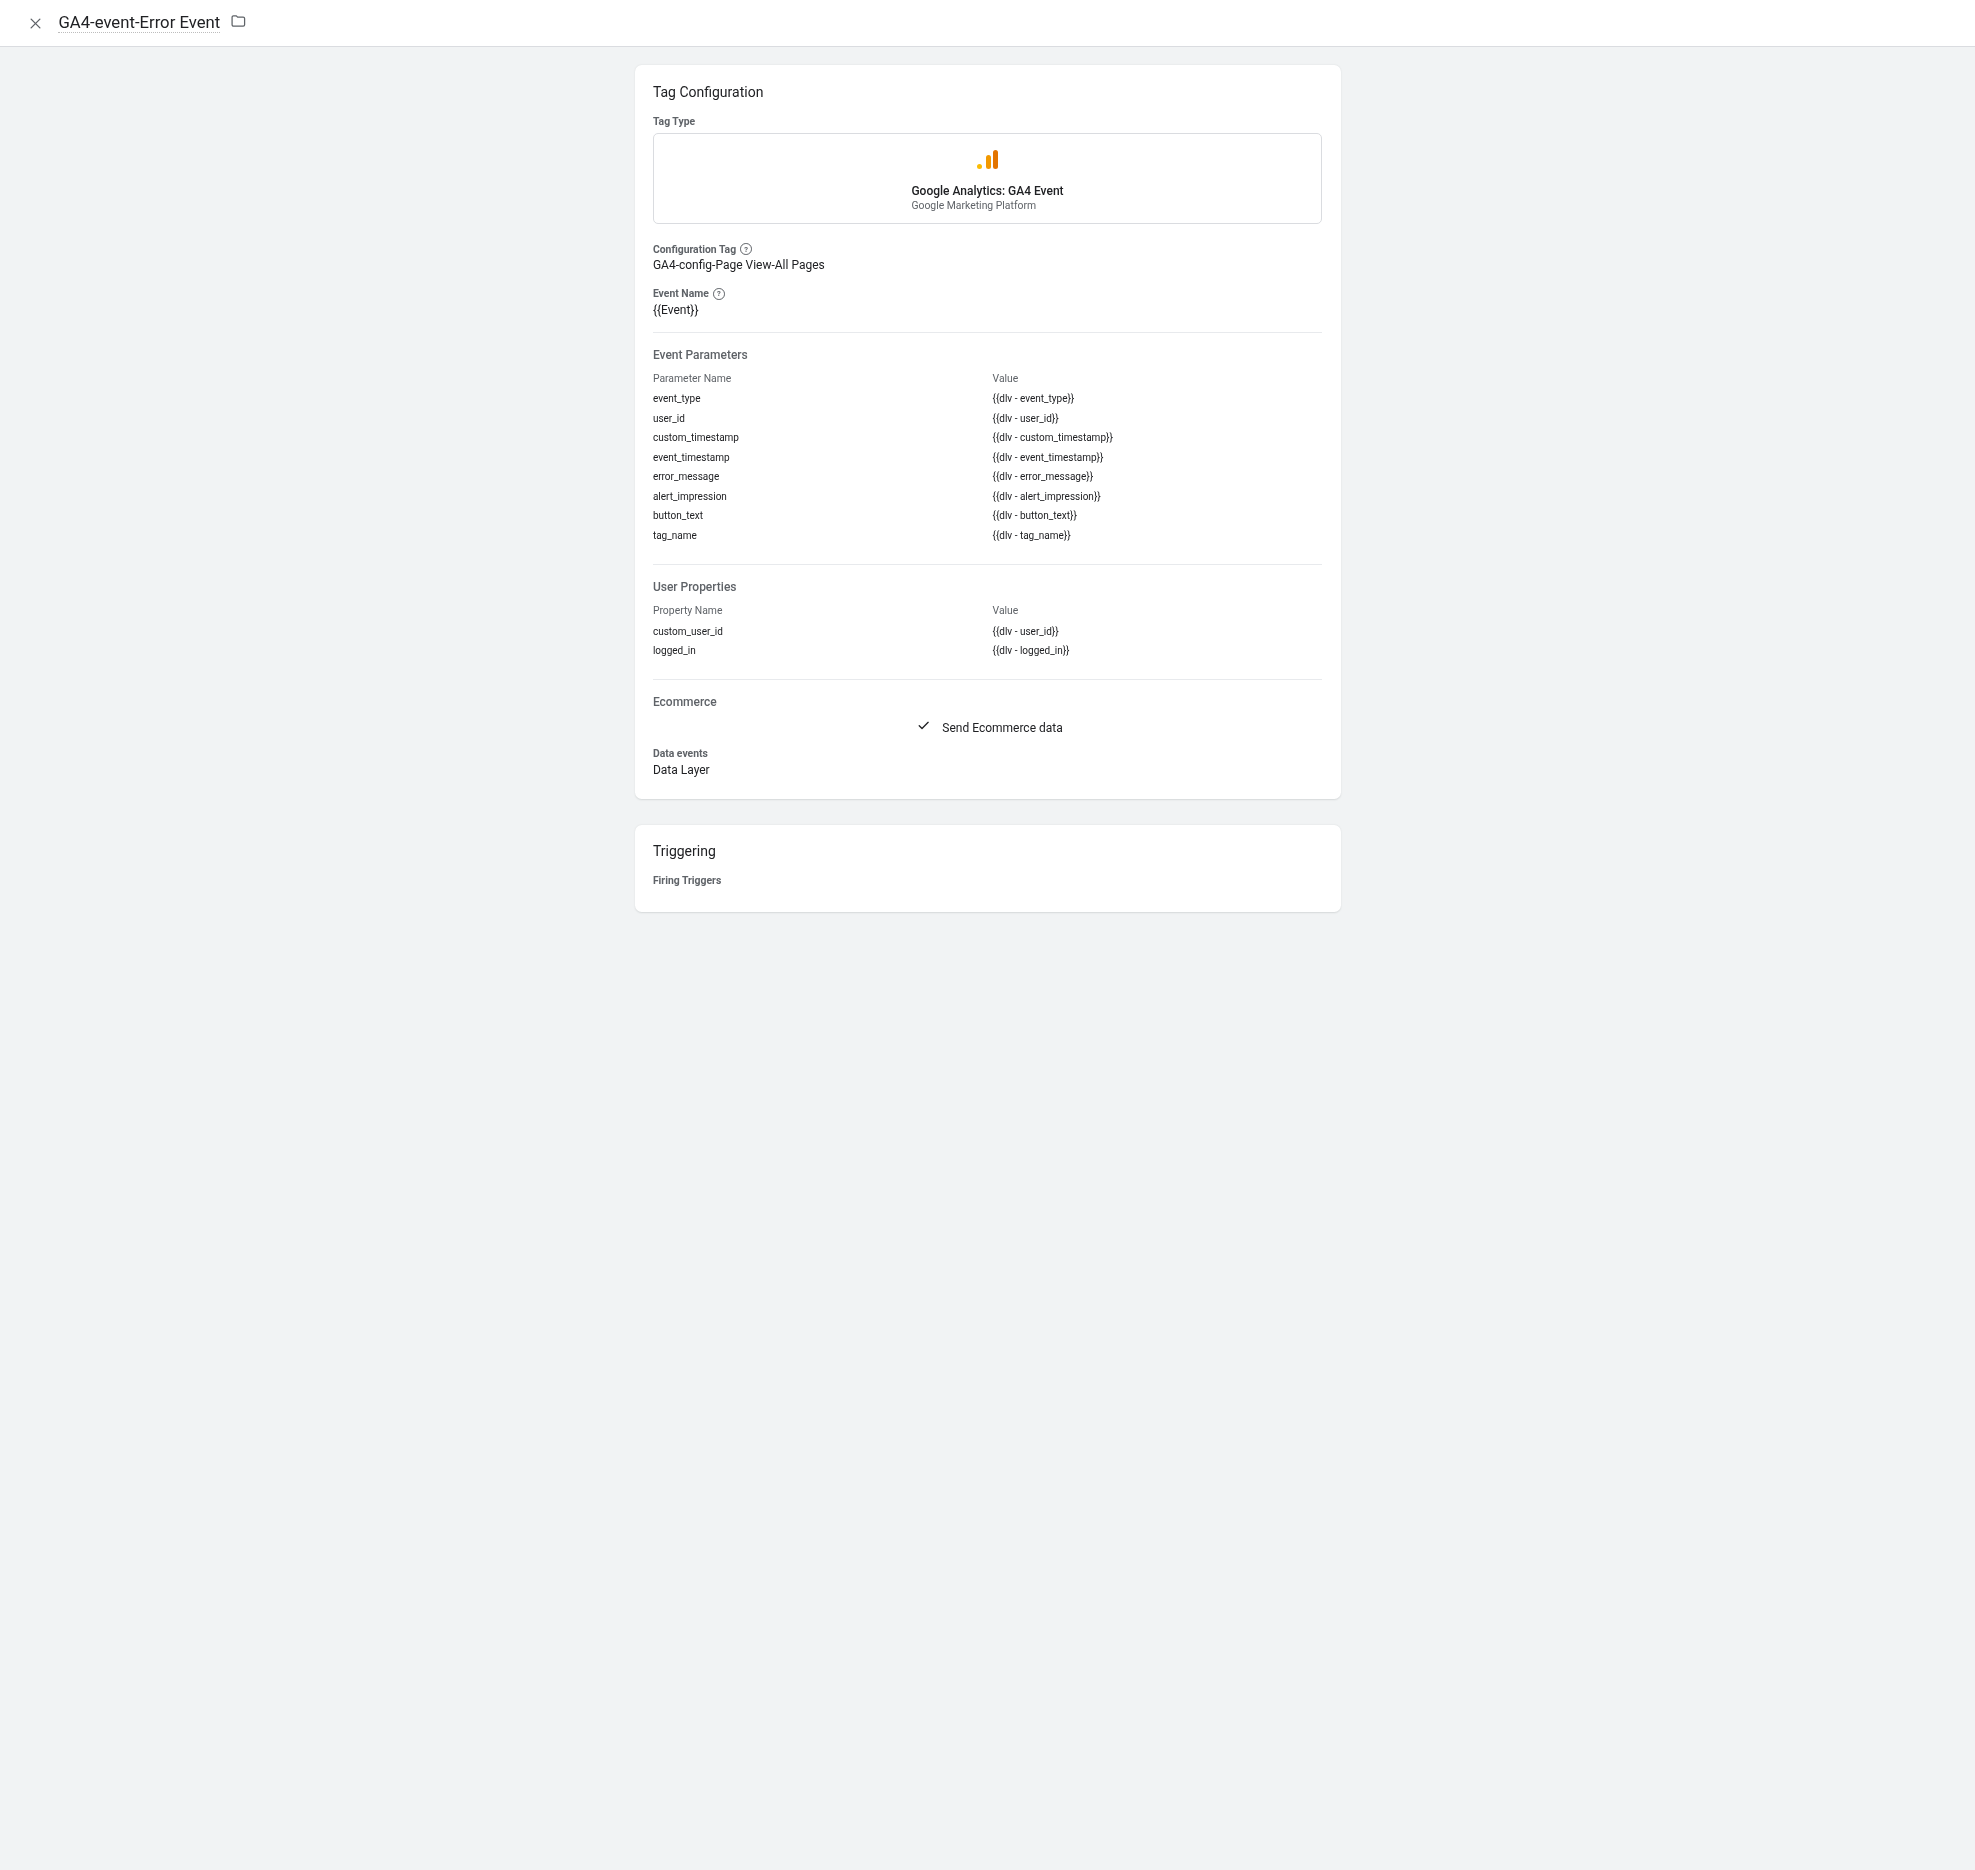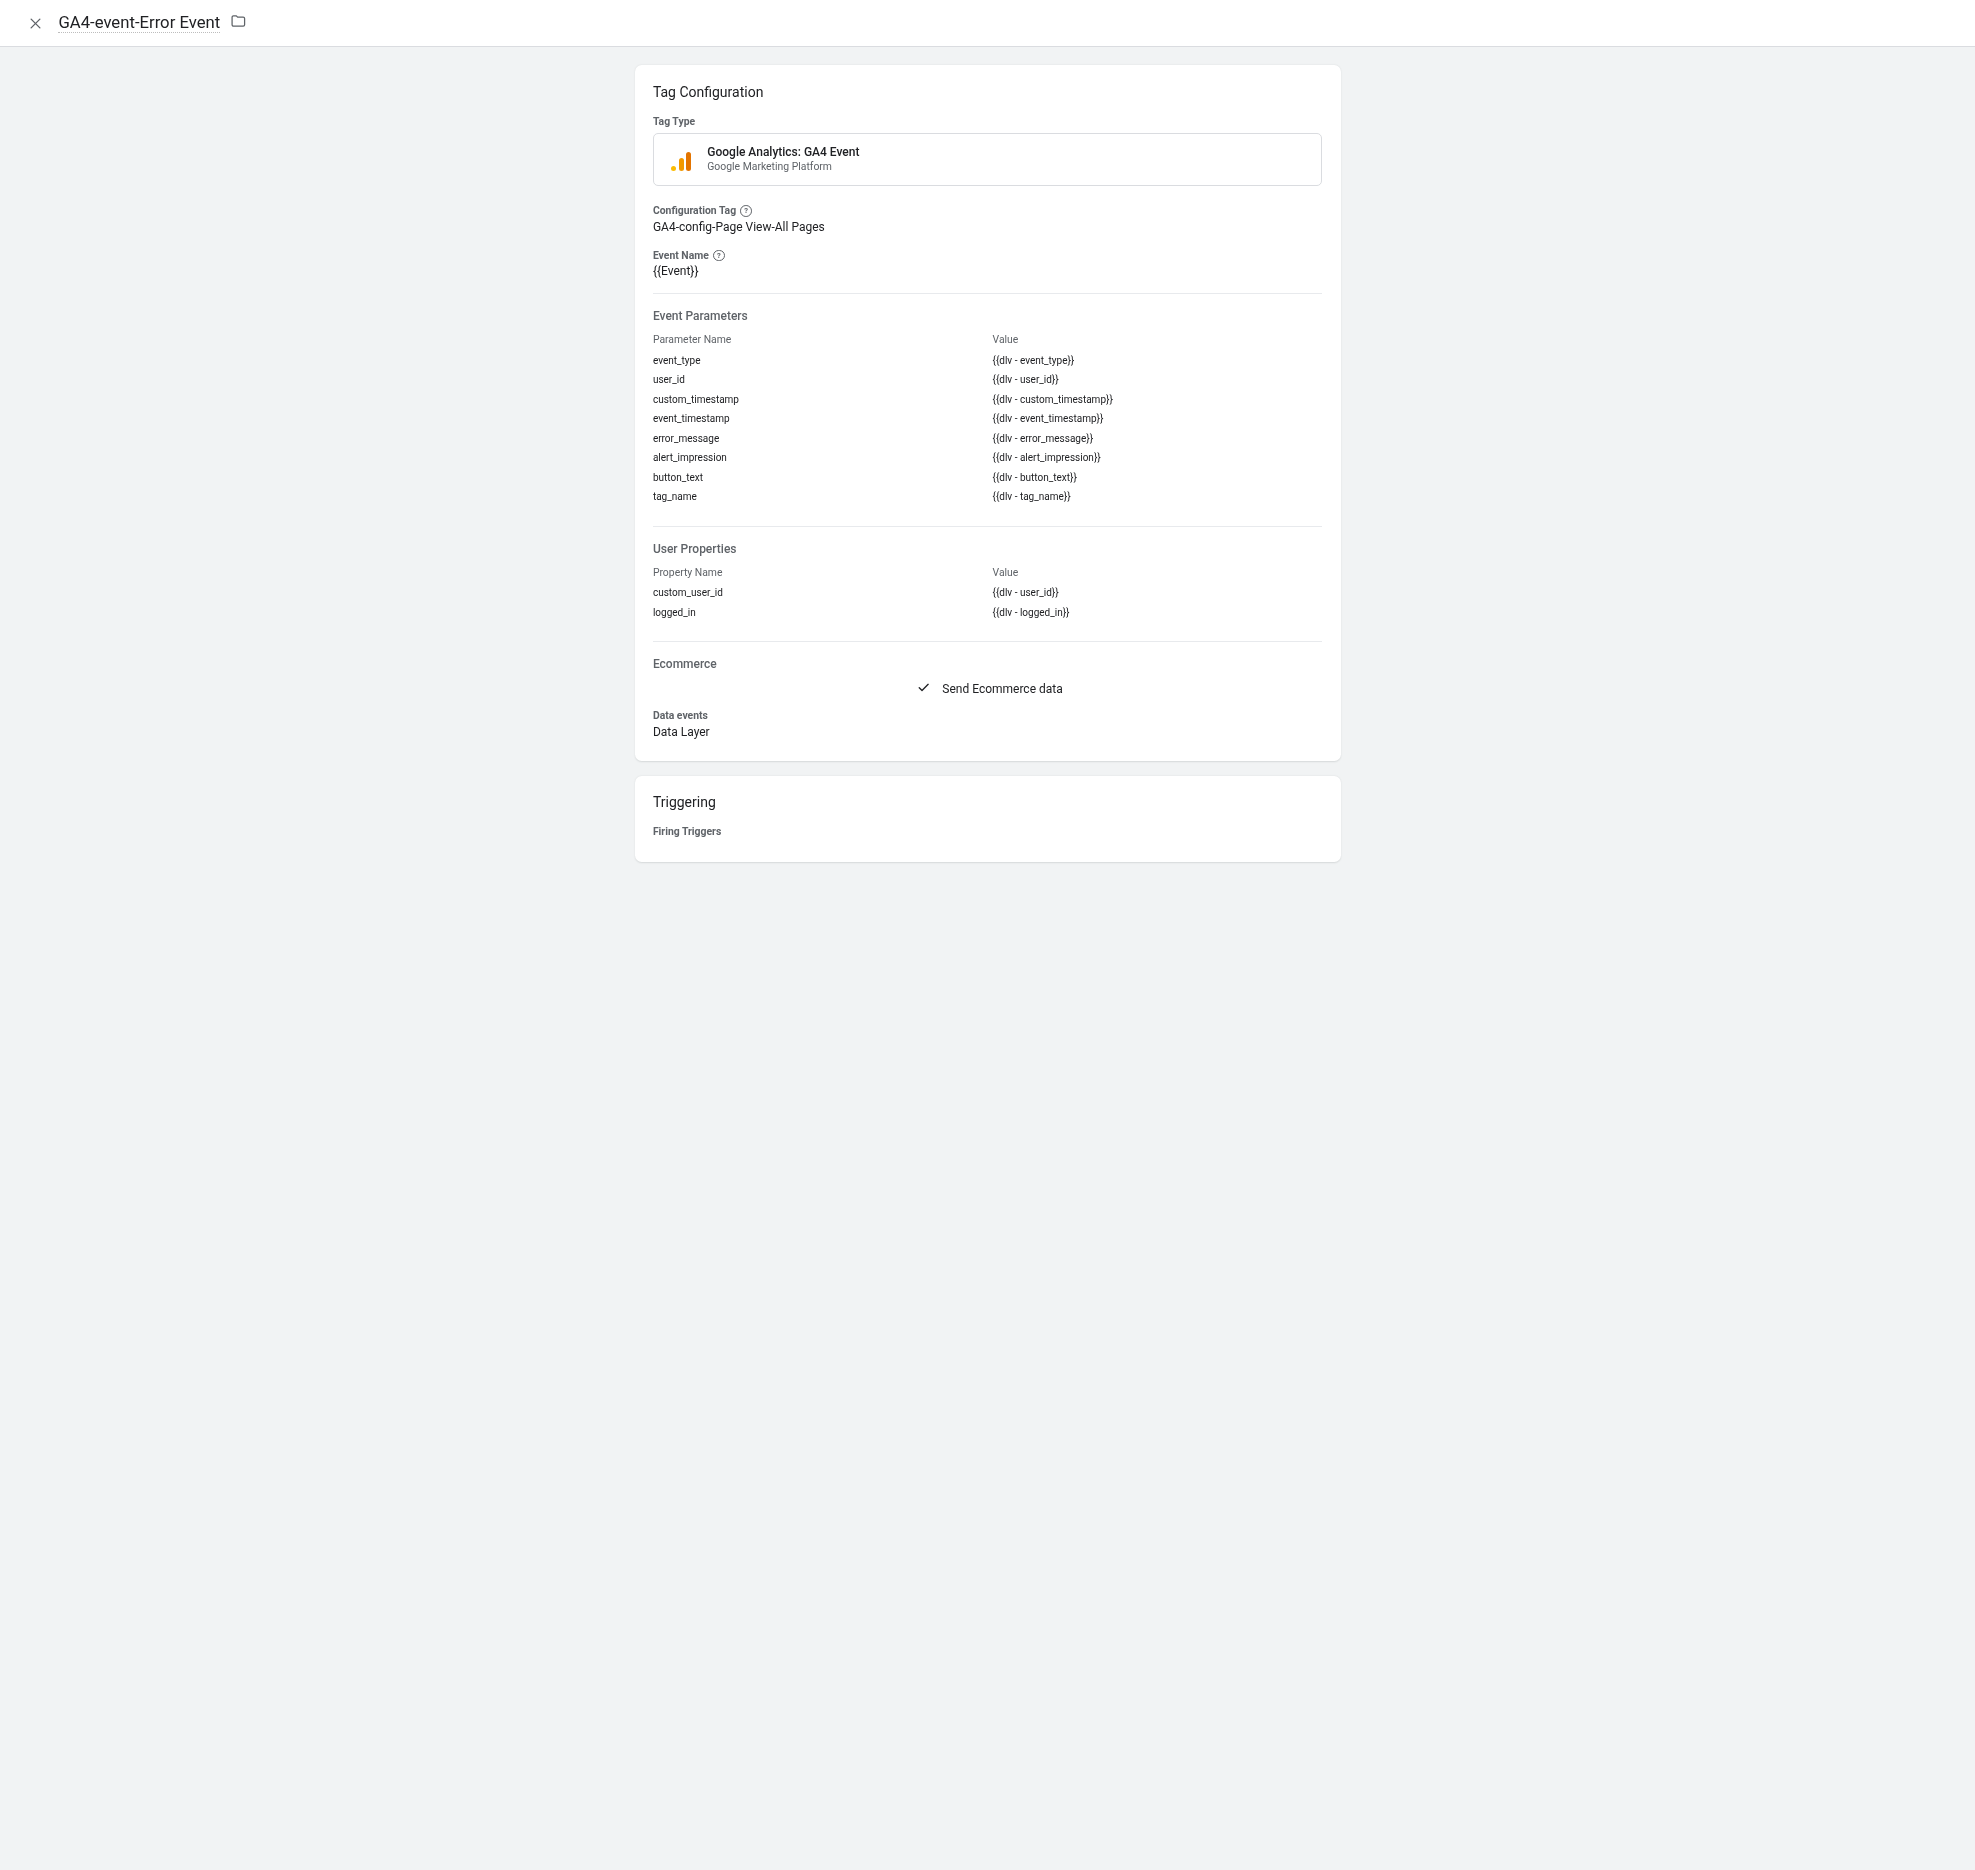--- a/index.html
+++ b/index.html
@@ -31,21 +31,21 @@
   .title-text {
     font-size: 16.7px;
     color: #202124;
     border-bottom: 0.8px dotted #bdbdbd;
     padding-bottom: 0.8px;
   }
   .folder-icon { color: #5f6368; }
   .panel-area {
     max-width: 726px;
     margin: 18.4px auto 20px auto;
-    display: flex; flex-direction: column; gap: 15px;
+    display: flex; flex-direction: column; gap: 26px;
     padding: 0 10px;
   }
   .card {
     background: #fff;
     border-radius: 6.7px;
     box-shadow: 0 0.8px 1.7px rgba(60,64,67,0.15);
     padding: 18.4px 18.4px 22px 18.4px;
   }
   .card-title {
     font-size: 14px;
@@ -66,20 +66,21 @@
     display: inline-flex; align-items: center; justify-content: center;
     font-size: 7.5px; color: #5f6368;
   }
   .tag-type-box {
     border: 0.8px solid #dadce0;
     border-radius: 5px;
     padding: 11.7px 15px;
     display: flex; align-items: center; gap: 15px;
     margin-top: 5px;
     margin-bottom: 18.4px;
+    flex-direction: column;
   }
   .ga4-icon {
     width: 23.4px; height: 23.4px;
     display: flex; align-items: flex-end; justify-content: center; gap: 1.7px;
   }
   .ga4-icon .bar { width: 5px; border-radius: 2.5px; }
   .ga4-icon .b2 { height: 13.4px; background: #f29900; }
   .ga4-icon .b3 { height: 19px; background: #e37400; }
   .ga4-icon .dot {
     width:5px;height:5px;border-radius:50%;background:#fbbc04;

